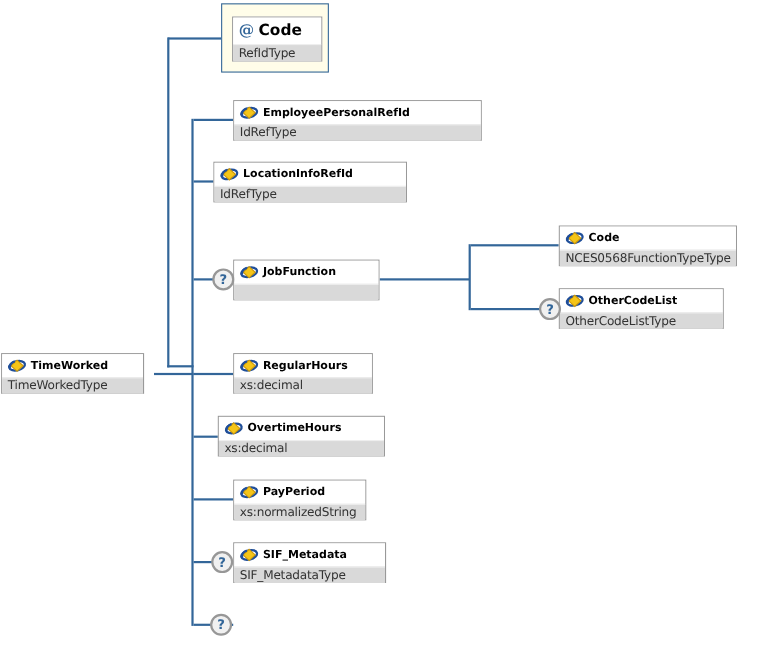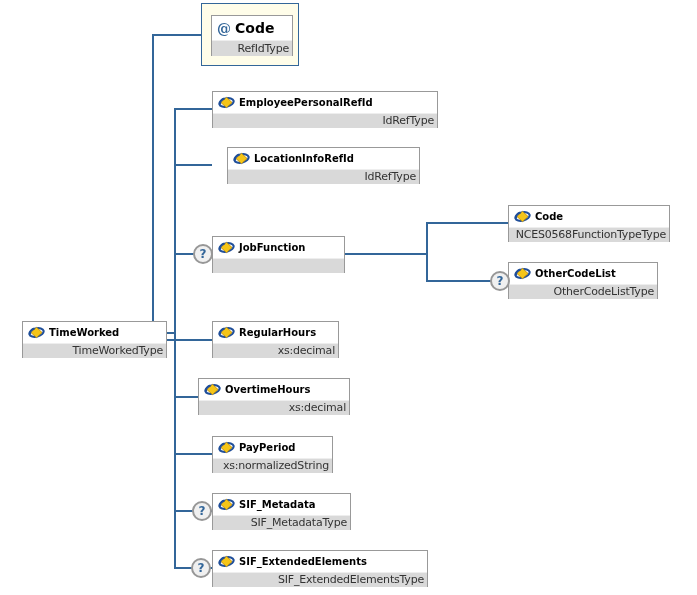--- a/index.html
+++ b/index.html
@@ -29,21 +29,21 @@
     background:#ffffff;
     display:flex;align-items:center;gap:4px;
   }
   .node-type{
     height:14px;line-height:14px;
     padding:0 3px 0 5px;
     background:#d9d9d9;
     border-top:1px solid #eeeeee;
     font-size:11px;color:#333333;
     letter-spacing:-0.2px;
-    white-space:nowrap;overflow:hidden;text-align:right;
+    white-space:nowrap;overflow:hidden;
   }
   .el-icon{flex:0 0 auto;display:inline-flex;}
   
   .attr-frame{
     position:absolute;
     background:#fffde9;
     border:1px solid #336699;
     box-sizing:border-box;
   }
   .attr-frame .node{height:41px;}
@@ -93,21 +93,21 @@
   <div class="line" style="left:176px;top:339px;width:36px;height:2px"></div>
   <div class="line" style="left:176px;top:396px;width:36px;height:2px"></div>
   <div class="line" style="left:176px;top:453px;width:36px;height:2px"></div>
   <div class="line" style="left:176px;top:510px;width:36px;height:2px"></div>
   <div class="line" style="left:176px;top:567px;width:36px;height:2px"></div>
   <div class="line" style="left:345px;top:253px;width:82px;height:2px"></div>
   <div class="line" style="left:426px;top:222px;width:2px;height:60px"></div>
   <div class="line" style="left:428px;top:222px;width:80px;height:2px"></div>
   <div class="line" style="left:428px;top:280px;width:80px;height:2px"></div>
 
-  <div class="node" style="left:22px;top:321px;width:145px">
+  <div class="node" style="left:1px;top:321px;width:130px">
     <div class="node-title">
       <span class="el-icon">
           <svg width="17" height="13" viewBox="0 0 17 13">
             <use href="#elgeom"></use>
           </svg>
         </span>
       <span>TimeWorked</span>
     </div>
     <div class="node-type">TimeWorkedType</div>
   </div>
@@ -127,21 +127,21 @@
       <span class="el-icon">
           <svg width="17" height="13" viewBox="0 0 17 13">
             <use href="#elgeom"></use>
           </svg>
         </span>
       <span>EmployeePersonalRefId</span>
     </div>
     <div class="node-type">IdRefType</div>
   </div>
 
-  <div class="node" style="left:227px;top:147px;width:193px">
+  <div class="node" style="left:194px;top:147px;width:176px">
     <div class="node-title">
       <span class="el-icon">
           <svg width="17" height="13" viewBox="0 0 17 13">
             <use href="#elgeom"></use>
           </svg>
         </span>
       <span>LocationInfoRefId</span>
     </div>
     <div class="node-type">IdRefType</div>
   </div>
@@ -223,30 +223,19 @@
       <span class="el-icon">
           <svg width="17" height="13" viewBox="0 0 17 13">
             <use href="#elgeom"></use>
           </svg>
         </span>
       <span>PayPeriod</span>
     </div>
     <div class="node-type">xs:normalizedString</div>
   </div>
 
-  <div class="node" style="left:212px;top:550px;width:216px">
-    <div class="node-title">
-      <span class="el-icon">
-          <svg width="17" height="13" viewBox="0 0 17 13">
-            <use href="#elgeom"></use>
-          </svg>
-        </span>
-      <span>SIF_ExtendedElements</span>
-    </div>
-    <div class="node-type">SIF_ExtendedElementsType</div>
-  </div>
 
   <div class="opt-badge" style="left:193px;top:244px">?</div>
   <div class="opt-badge" style="left:490px;top:271px">?</div>
   <div class="opt-badge" style="left:192px;top:501px">?</div>
   <div class="opt-badge" style="left:191px;top:558px">?</div>
 
 </div>
 
 </body></html>

